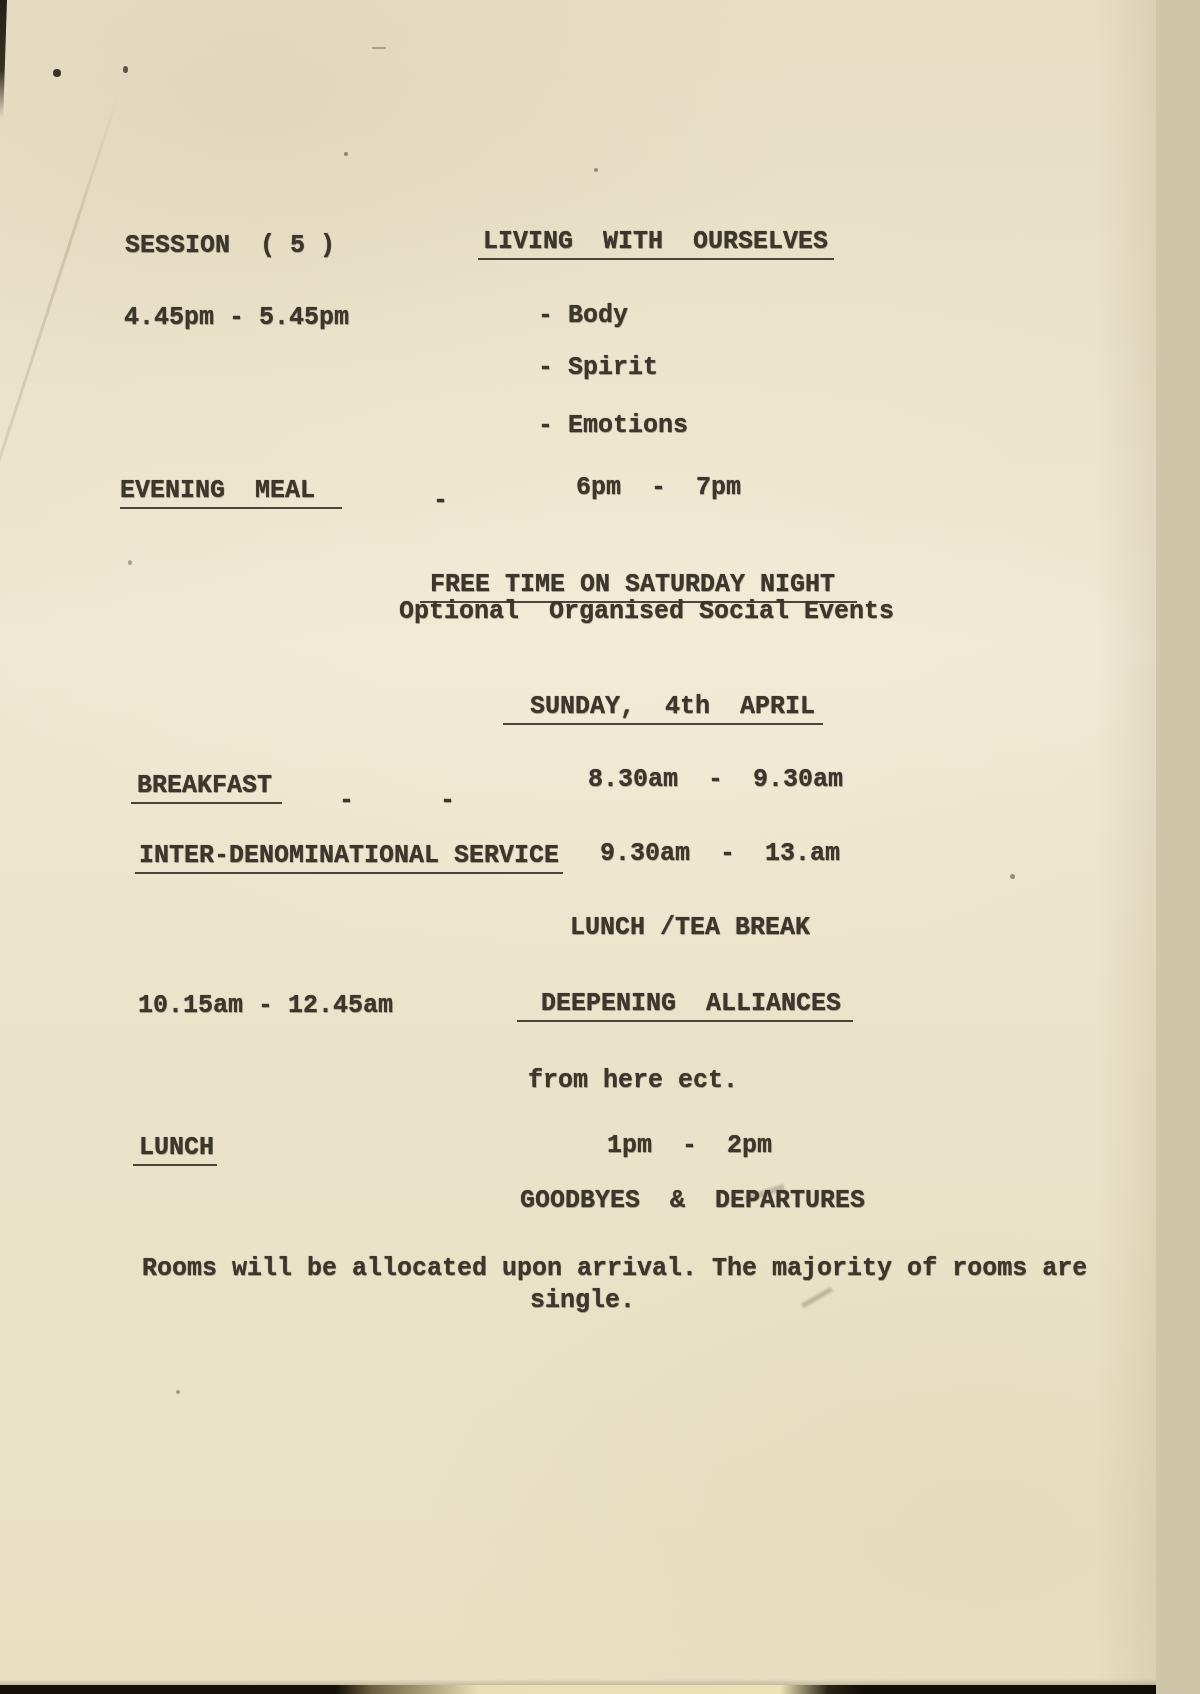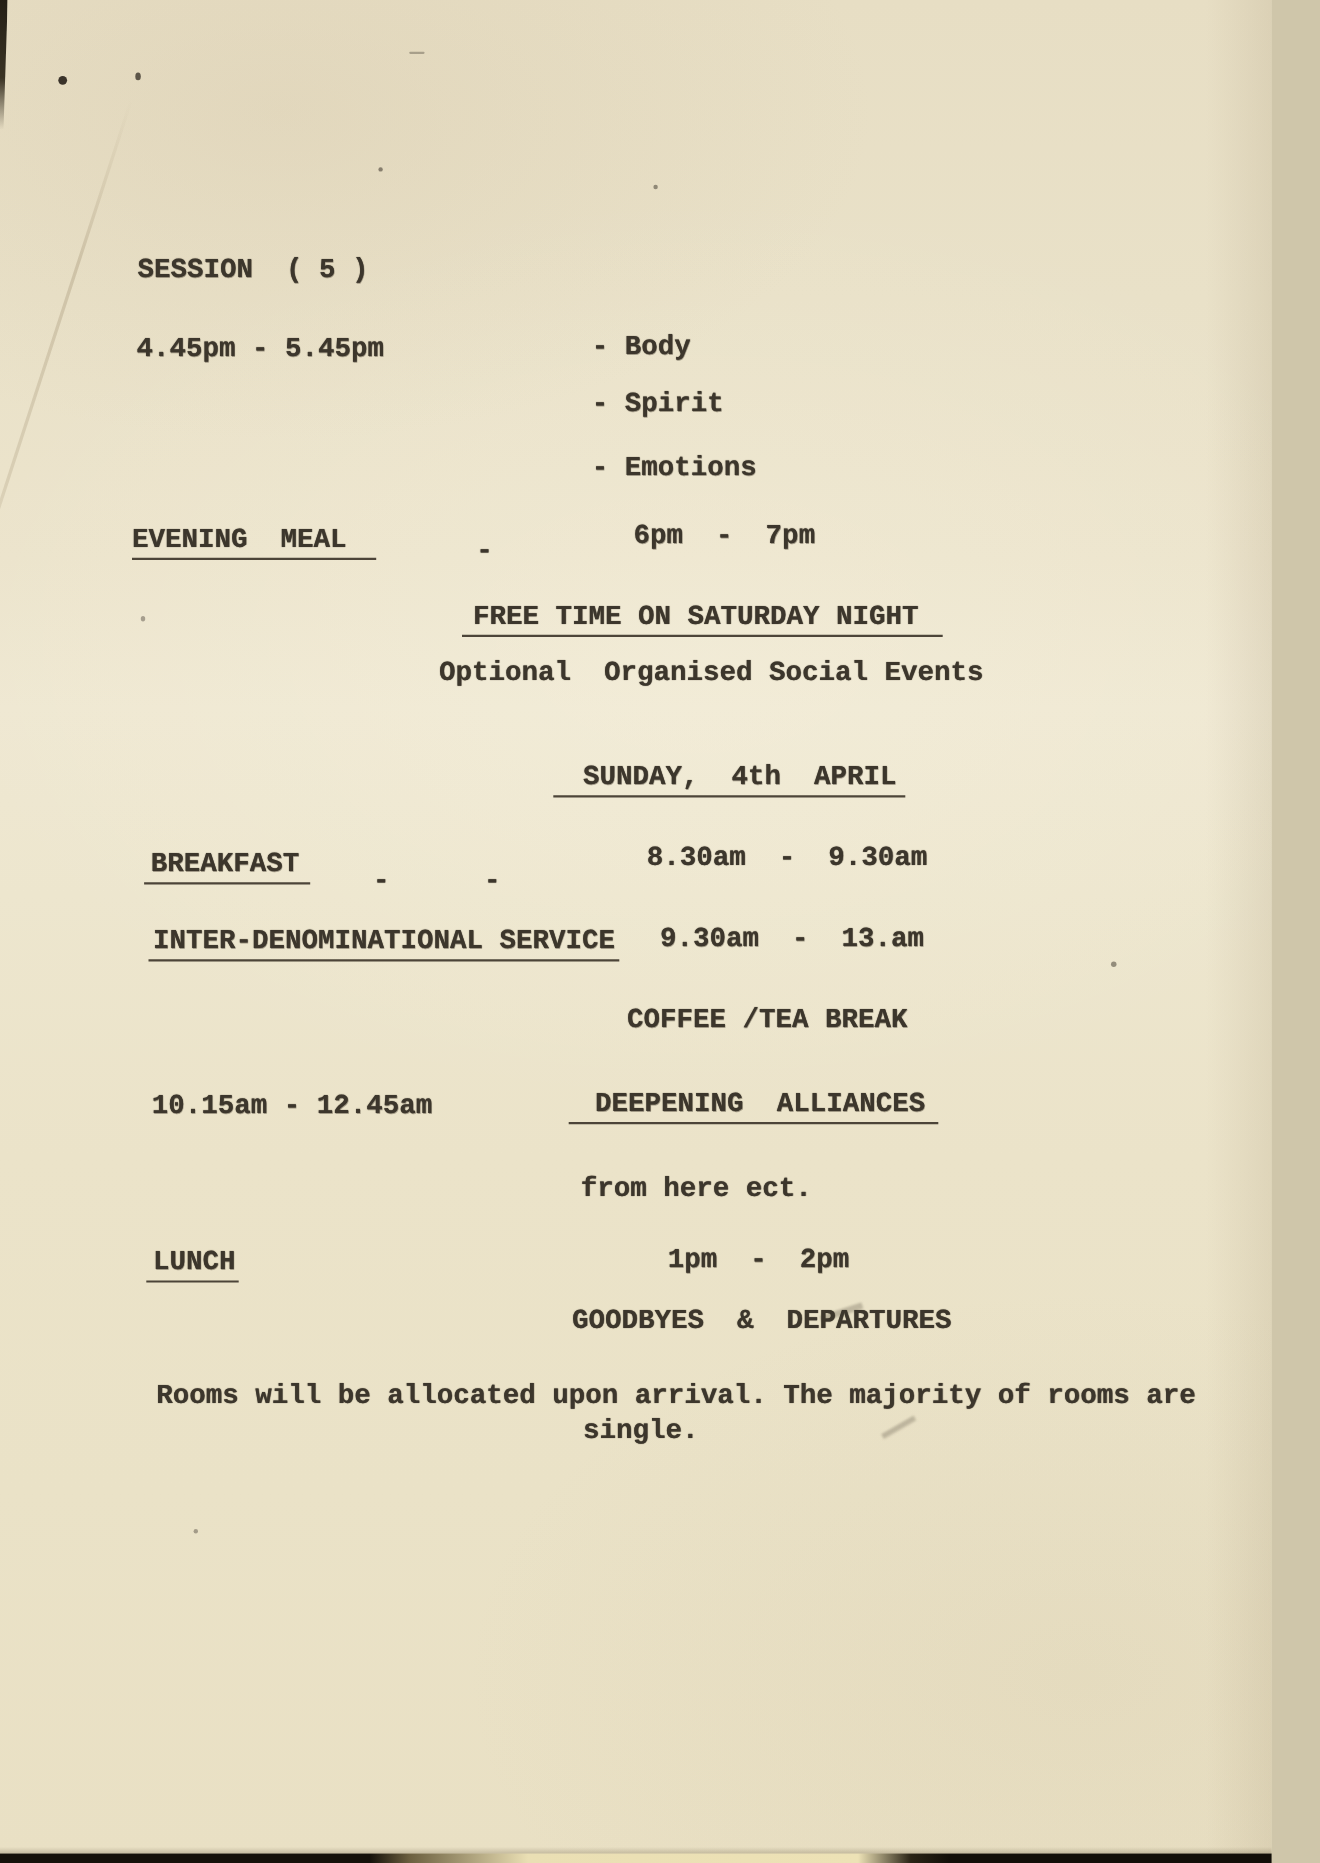--- a/index.html
+++ b/index.html
@@ -56,44 +56,45 @@
   <div class="speck" style="left:1010px;top:874px;width:5px;height:5px;opacity:.5;"></div>
   <div class="speck" style="left:176px;top:1390px;width:4px;height:4px;opacity:.4;"></div>
   <div class="smudge" style="left:745px;top:1190px;width:40px;height:6px;transform:rotate(-18deg);"></div>
   <div class="smudge" style="left:800px;top:1295px;width:34px;height:5px;transform:rotate(-30deg);"></div>
 
   <div class="edge" style="left:0;top:0;width:7px;height:118px;background:linear-gradient(180deg,#241f15 0%,#3a3324 60%,rgba(58,51,36,0) 100%);clip-path:polygon(0 0,100% 0,45% 100%,0 100%);"></div>
   <div class="edge" style="left:0;bottom:0;width:1200px;height:9px;background:linear-gradient(90deg,#15110a 0%,#15110a 28%,#6b5f3f 31%,#eadfb4 40%,#ede2b6 65%,#2a2416 69%,#120e08 72%,#120e08 100%);"></div>
   <div class="edge" style="left:0;bottom:9px;width:1200px;height:6px;background:linear-gradient(180deg,rgba(90,78,52,0) 0%,rgba(90,78,52,0.25) 100%);"></div>
 
   <div class="ln" style="left:125px;top:233px;">SESSION  ( 5 )</div>
+  <div class="ln u" style="left:478px;top:229px;padding-left:5px;padding-right:6px;">LIVING  WITH  OURSELVES</div>
 
   <div class="ln" style="left:124px;top:305px;">4.45pm - 5.45pm</div>
   <div class="ln" style="left:538px;top:303px;">- Body</div>
   <div class="ln" style="left:538px;top:355px;">- Spirit</div>
   <div class="ln" style="left:538px;top:401px;margin-top:12px;">- Emotions</div>
 
   <div class="ln u" style="left:120px;top:478px;padding-right:27px;">EVENING  MEAL</div>
   <div class="ln" style="left:433px;top:488px;">-</div>
   <div class="ln" style="left:576px;top:475px;">6pm  -  7pm</div>
 
-  <div class="ln u" style="left:420px;top:548px;padding-left:10px;padding-right:22px;text-align:center;">FREE TIME ON SATURDAY NIGHT</div>
+  <div class="ln u" style="left:420px;top:572px;padding-left:10px;padding-right:22px;text-align:center;">FREE TIME ON SATURDAY NIGHT</div>
   <div class="ln" style="left:383px;top:599px;margin-left:16px;">Optional  Organised Social Events</div>
 
   <div class="ln u" style="left:503px;top:694px;padding-left:27px;padding-right:8px;">SUNDAY,  4th  APRIL</div>
 
   <div class="ln u" style="left:131px;top:773px;padding-left:6px;padding-right:10px;">BREAKFAST</div>
   <div class="ln" style="left:339px;top:788px;">-</div>
   <div class="ln" style="left:440px;top:788px;">-</div>
   <div class="ln" style="left:588px;top:767px;">8.30am  -  9.30am</div>
 
   <div class="ln u" style="left:135px;top:843px;padding-left:4px;padding-right:4px;font-family:Liberation Mono, monospace;">INTER-DENOMINATIONAL SERVICE</div>
   <div class="ln" style="left:600px;top:841px;">9.30am  -  13.am</div>
 
-  <div class="ln" style="left:570px;top:915px;">COFFEE /TEA BREAK</div>
+  <div class="ln" style="left:570px;top:915px;">LUNCH /TEA BREAK</div>
 
   <div class="ln" style="left:138px;top:993px;">10.15am - 12.45am</div>
   <div class="ln u" style="left:517px;top:991px;padding-left:24px;padding-right:12px;">DEEPENING  ALLIANCES</div>
   <div class="ln" style="left:528px;top:1068px;">from here ect.</div>
 
   <div class="ln u" style="left:133px;top:1135px;padding-left:6px;padding-right:3px;">LUNCH</div>
   <div class="ln" style="left:607px;top:1133px;">1pm  -  2pm</div>
 
   <div class="ln" style="left:142px;top:1256px;">Rooms will be allocated upon arrival. The majority of rooms are</div>
 

